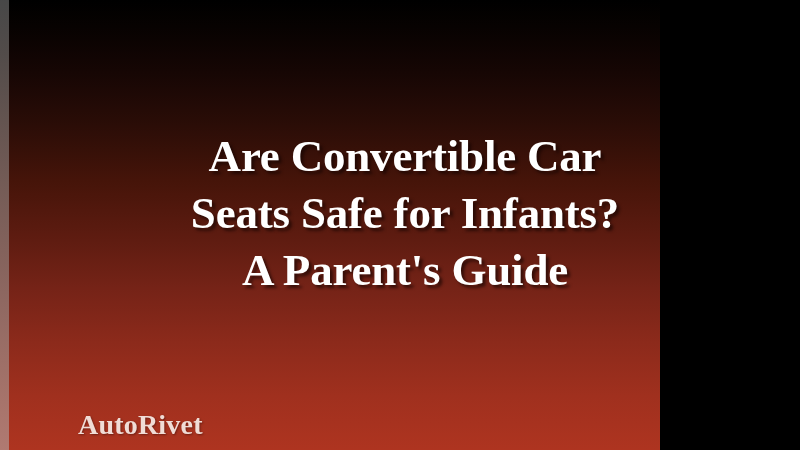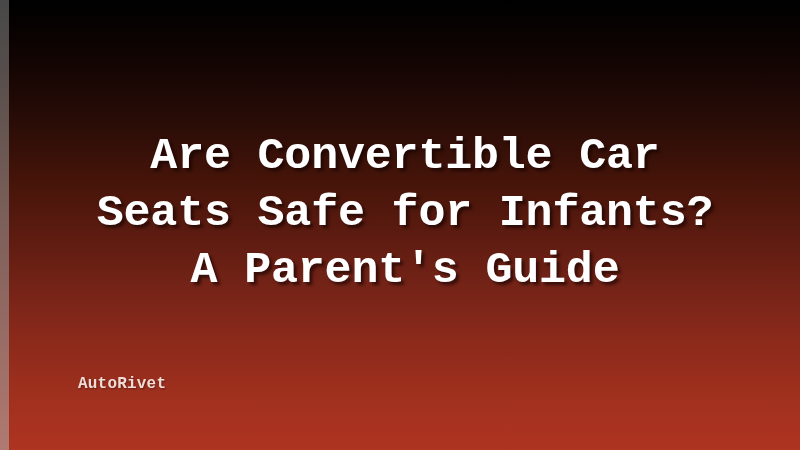--- a/index.html
+++ b/index.html
@@ -4,24 +4,24 @@
 <title>AutoRivet Article Card</title>
 <style>
   html, body {
     margin: 0;
     padding: 0;
     background: #000;
   }
 
   #card {
     position: relative;
-    width: 800px;
+    width: 660px;
     height: 450px;
     overflow: hidden;
-    font-family: Liberation Mono, monospace;
+    font-family: Liberation Serif, serif;
     
     background: linear-gradient(
       to bottom,
       #000000 0%,
       #070201 6%,
       #160604 16%,
       #2b0d07 28%,
       #451409 40%,
       #5c1b10 52%,
       #752317 64%,
@@ -74,23 +74,23 @@
   }
 
   #headline .line {
     display: block;
     white-space: nowrap;
   }
 
   #brand {
     position: absolute;
     left: 78px;
-    top: 375px;
+    top: 409px;
     color: #f0dcd6;
-    font-size: 16px;
+    font-size: 28px;
     font-weight: bold;
     letter-spacing: 0.2px;
     text-shadow: 1px 1px 2px rgba(40, 8, 4, 0.45);
   }
 </style>
 </head>
 <body>
 
 <div id="card">
 

